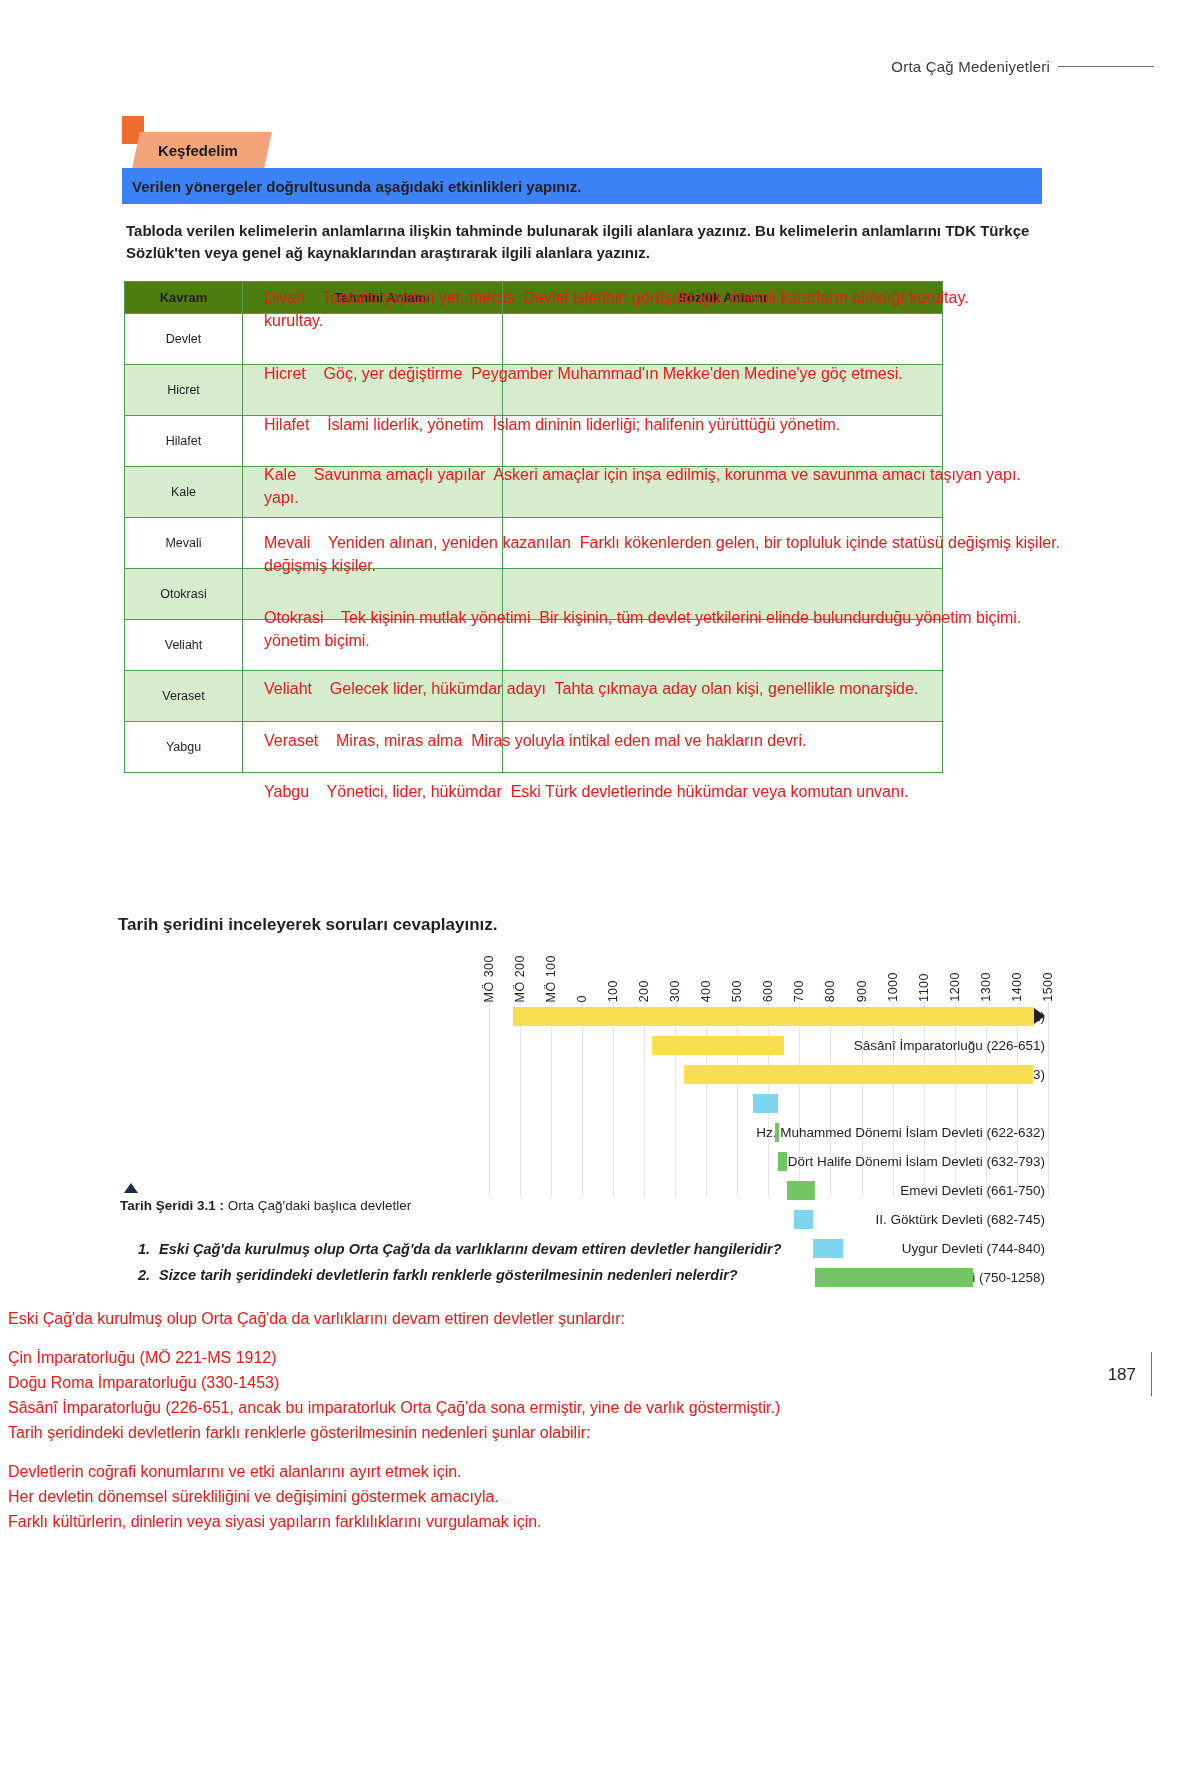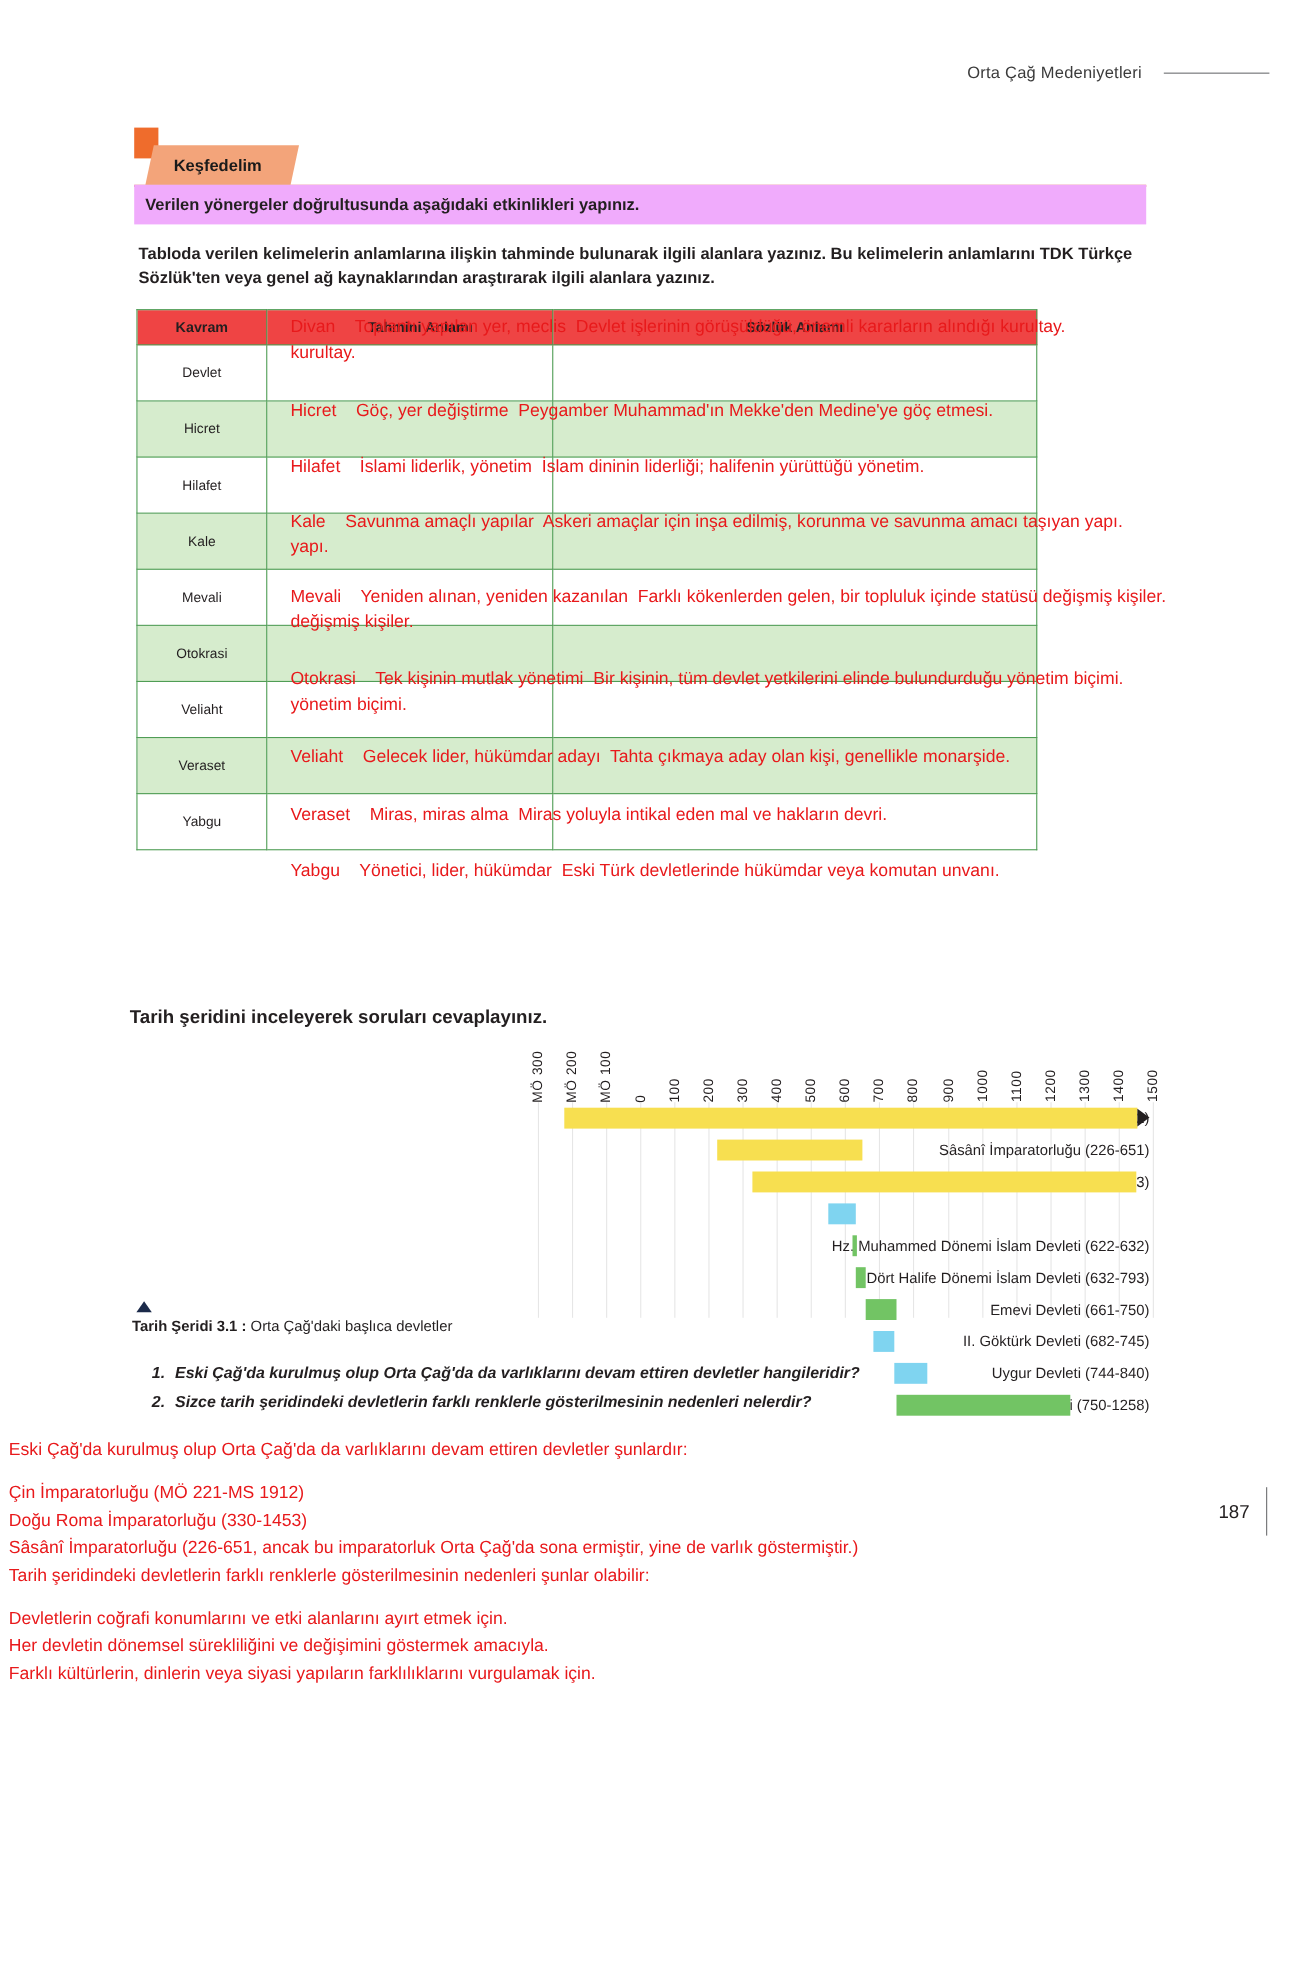--- a/index.html
+++ b/index.html
@@ -8,21 +8,21 @@
     width:1184px; height:1792px; position:relative;
     background:#ffffff;
     font-family:"Liberation Sans", sans-serif;
     color:#231f20;
     overflow:hidden;
   }
 
   
   .page-header{
     position:absolute; top:58px; right:30px;
-    display:flex; align-items:center; gap:20px;
+    display:flex; align-items:center; gap:8px;
   }
   .page-header .title{
     font-size:15px; color:#3b3b3b; letter-spacing:.2px;
   }
   .page-header .rule{
     width:96px; height:1px; background:#6d6e71;
     display:block;
   }
 
   
@@ -46,21 +46,21 @@
     white-space:nowrap;
   }
   .discover-rule{
     position:absolute; left:0; top:52px; width:920px; height:2px;
     background:#e2643a;
   }
 
   
   .instruction-band{
     position:absolute; left:122px; top:168px; width:920px; height:36px;
-    background:#f0abfc;
+    background:#3b82f6;
     display:flex; align-items:center; padding-left:10px;
   }
   .instruction-band span{ font-weight:bold; font-size:15px; }
 
   .instruction-para{
     position:absolute; left:126px; top:220px; width:920px;
     font-weight:bold; font-size:15px; line-height:22px;
   }
 
   
@@ -68,21 +68,21 @@
     position:absolute; left:124px; top:281px;
     width:818px;
     border-collapse:collapse;
     table-layout:fixed;
   }
   .vtable th, .vtable td{
     border:1px solid #4f9d55;
     vertical-align:middle;
   }
   .vtable th{
-    background:#ef4444;
+    background:#4d7c0f;
     font-size:13px; font-weight:bold; height:32px;
     text-align:center;
   }
   .vtable td{ height:51px; }
   .vtable td.concept{
     text-align:center; font-size:12.5px; width:118px;
   }
   .vtable tr.shade td{ background:#d6eccd; }
   .vtable tr.plain td{ background:#ffffff; }
   .vtable th:nth-child(1){ width:118px; }

